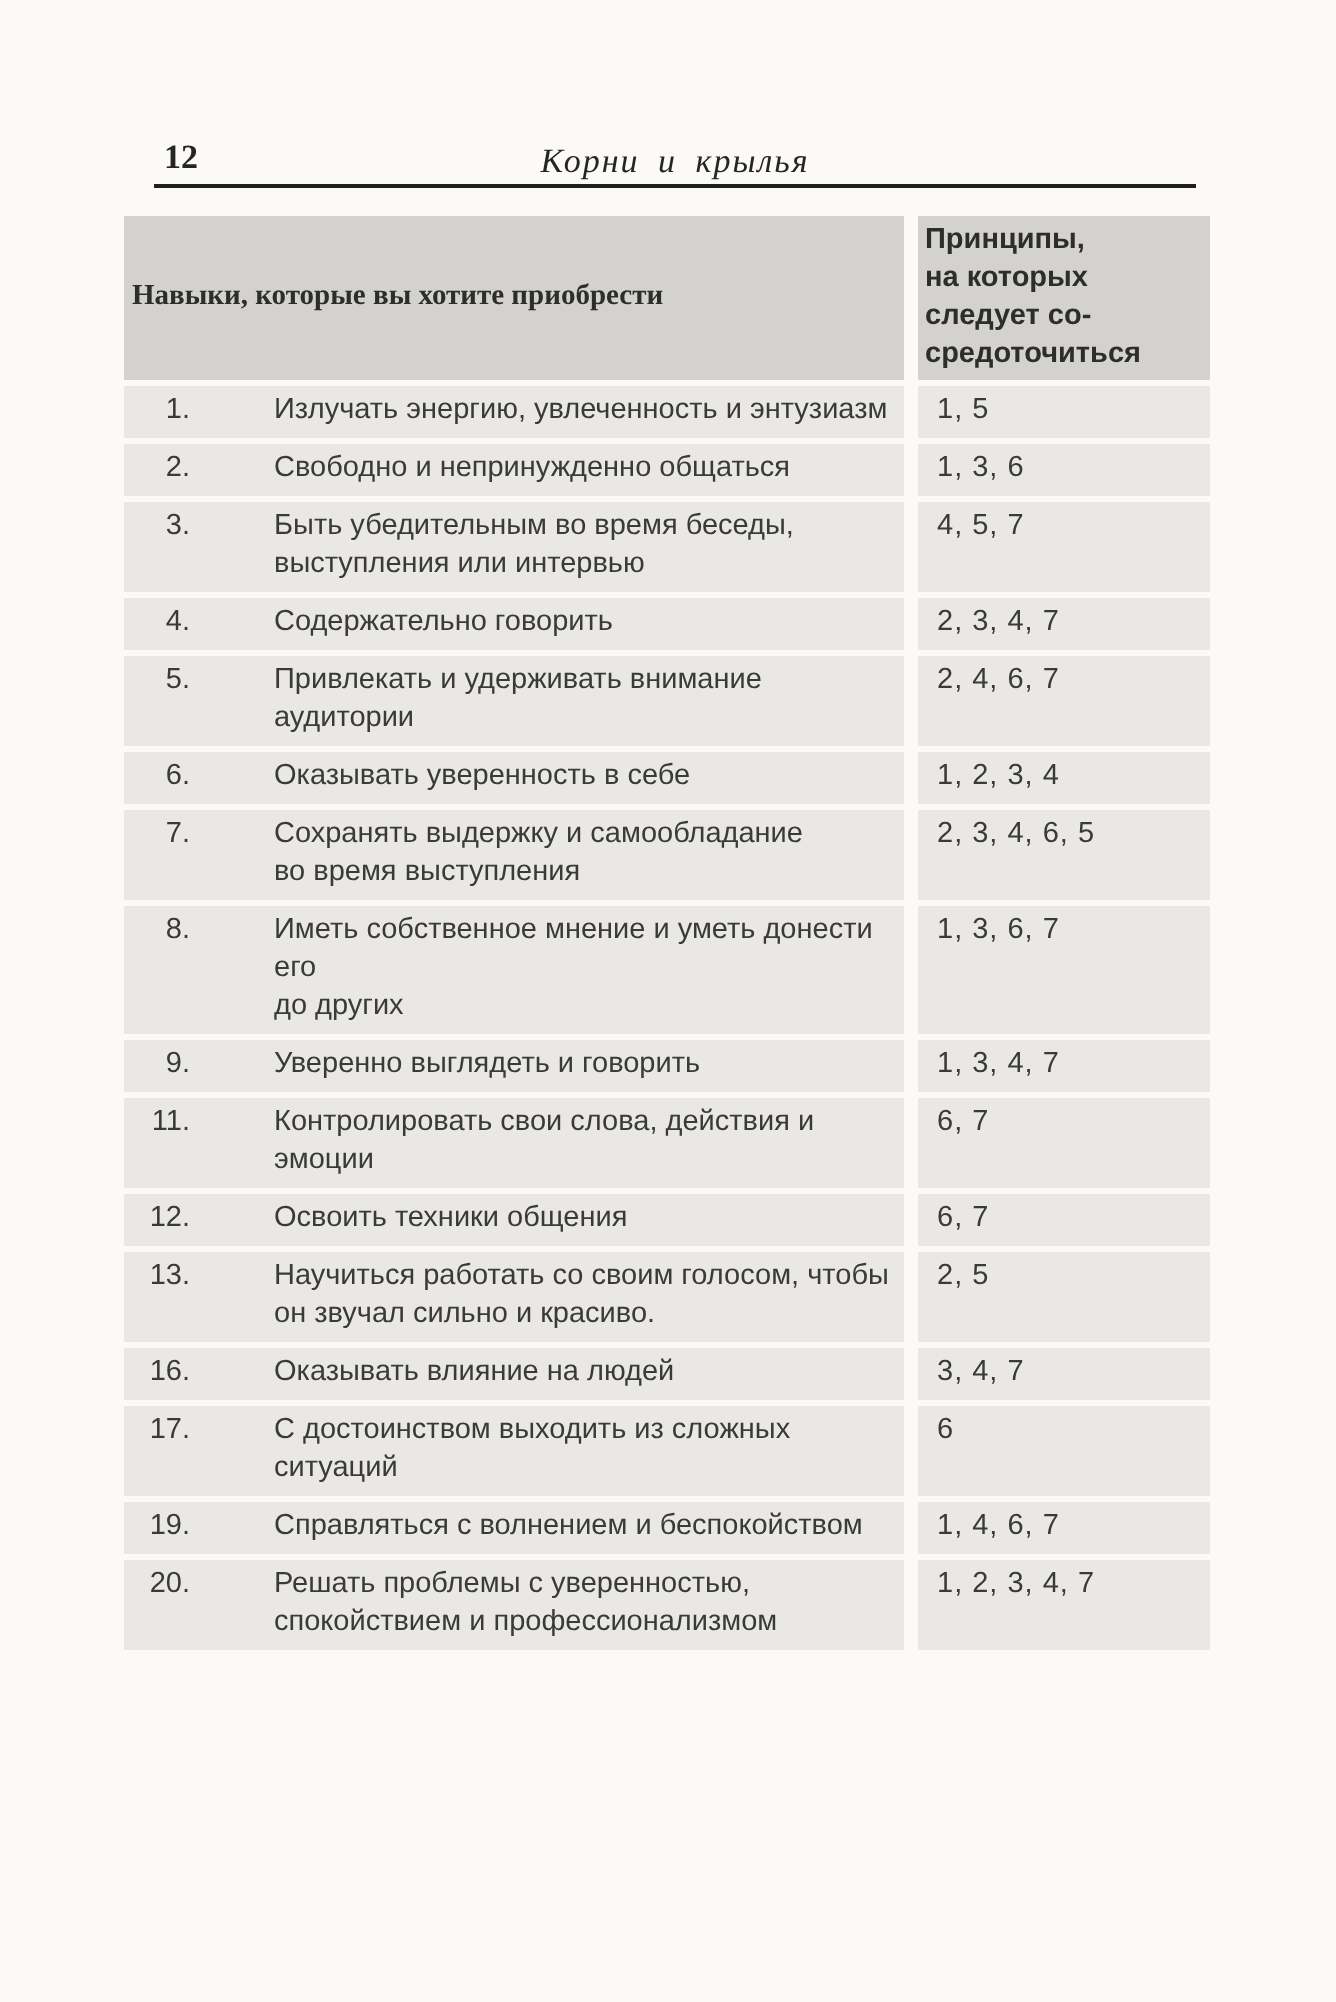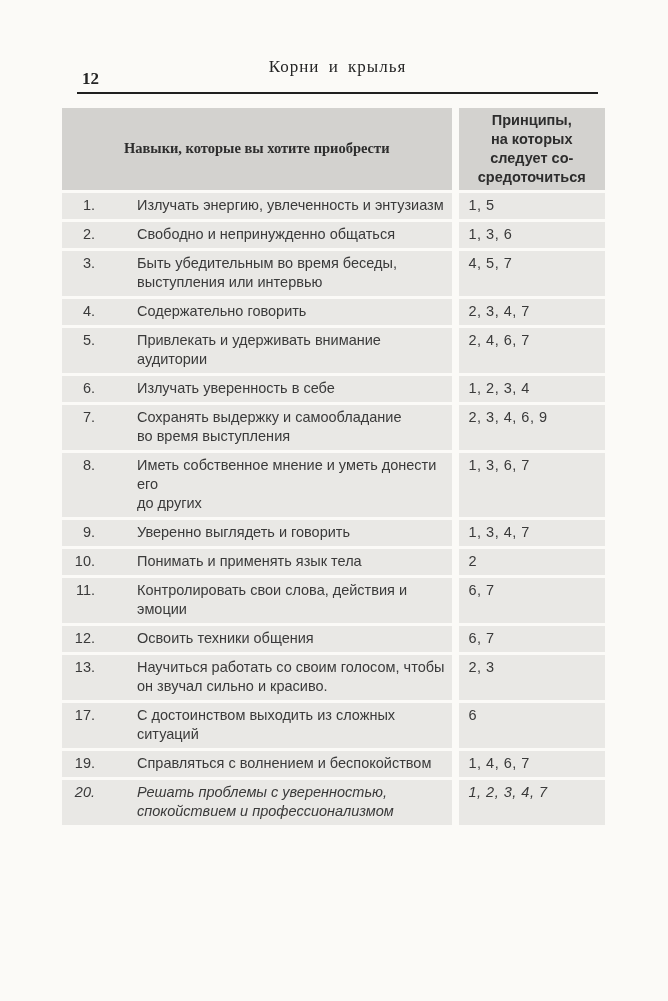--- a/index.html
+++ b/index.html
@@ -31,25 +31,26 @@
     border-bottom:2px solid var(--ink);
     font-family:"Liberation Serif","DejaVu Serif",serif;
     font-size:17px;
     color:#252525;
   }
   .page-number{
     position:absolute;left:5px;bottom:3px;
     font-weight:bold;
   }
   .running-title{
-    position:absolute;left:50%;bottom:15px;
+    position:absolute;left:50%;bottom:1px;
     transform:translateX(-50%);
     letter-spacing:1px;
     word-spacing:4px;
     white-space:nowrap;
+    font-style:italic;
   }
   
   table.skills-table{
     margin:14px 0 0 62px;
     width:543px;
     table-layout:fixed;
     border-collapse:collapse;
   }
   col.c-skill{width:393px;}
   col.c-principles{width:150px;}
@@ -57,21 +58,21 @@
     vertical-align:top;
     border-bottom:3px solid var(--paper);
     font-size:14.5px;
     line-height:19px;
   }
   th{
     background:var(--head-cell);
     color:var(--head-text);
     font-weight:bold;
     vertical-align:middle;
-    text-align:center;
+    text-align:left;
     padding:2px 4px;
     height:83px;
     margin-top:24px;
   }
   th.skills-th{border-right:7px solid var(--paper);font-family:Liberation Serif, serif;}
   th.principles-th{white-space:pre-line;}
   td{background:var(--body-cell);}
   td.skill-cell{
     border-right:7px solid var(--paper);
     padding:3px 4px 4px 6px;
@@ -81,21 +82,21 @@
     letter-spacing:0.5px;
   }
   .skill-line{display:flex;align-items:flex-start;}
   .num{
     flex:0 0 27px;
     text-align:right;
     margin-right:6px;
     white-space:nowrap;
   }
   .skill-text{white-space:pre-line;margin-left:36px;}
-  tr:last-child td{border-bottom:none;font-style:italic;}
+  tr:last-child td{border-bottom:none;}
 </style>
 </head>
 <body>
 
 <div class="page">
 
   <header class="running-head">
     <span class="page-number">12</span>
     <span class="running-title">Корни и крылья</span>
   </header>
@@ -158,34 +159,34 @@
               <span class="num">5.</span>
               <span class="skill-text">Привлекать и удерживать внимание аудитории</span>
             </div>
           </td>
           <td class="principles-cell">2, 4, 6, 7</td>
         </tr>
         <tr>
           <td class="skill-cell">
             <div class="skill-line">
               <span class="num">6.</span>
-              <span class="skill-text">Излучать уверенность в себе</span>
+              <span class="skill-text">Оказывать уверенность в себе</span>
             </div>
           </td>
           <td class="principles-cell">1, 2, 3, 4</td>
         </tr>
         <tr>
           <td class="skill-cell">
             <div class="skill-line">
               <span class="num">7.</span>
               <span class="skill-text">Сохранять выдержку и самообладание
 во время выступления</span>
             </div>
           </td>
-          <td class="principles-cell">2, 3, 4, 6, 9</td>
+          <td class="principles-cell">2, 3, 4, 6, 5</td>
         </tr>
         <tr>
           <td class="skill-cell">
             <div class="skill-line">
               <span class="num">8.</span>
               <span class="skill-text">Иметь собственное мнение и уметь донести его
 до других</span>
             </div>
           </td>
           <td class="principles-cell">1, 3, 6, 7</td>
@@ -195,29 +196,20 @@
             <div class="skill-line">
               <span class="num">9.</span>
               <span class="skill-text">Уверенно выглядеть и говорить</span>
             </div>
           </td>
           <td class="principles-cell">1, 3, 4, 7</td>
         </tr>
         <tr>
           <td class="skill-cell">
             <div class="skill-line">
-              <span class="num">10.</span>
-              <span class="skill-text">Понимать и применять язык тела</span>
-            </div>
-          </td>
-          <td class="principles-cell">2</td>
-        </tr>
-        <tr>
-          <td class="skill-cell">
-            <div class="skill-line">
               <span class="num">11.</span>
               <span class="skill-text">Контролировать свои слова, действия и эмоции</span>
             </div>
           </td>
           <td class="principles-cell">6, 7</td>
         </tr>
         <tr>
           <td class="skill-cell">
             <div class="skill-line">
               <span class="num">12.</span>
@@ -227,21 +219,30 @@
           <td class="principles-cell">6, 7</td>
         </tr>
         <tr>
           <td class="skill-cell">
             <div class="skill-line">
               <span class="num">13.</span>
               <span class="skill-text">Научиться работать со своим голосом, чтобы
 он звучал сильно и красиво.</span>
             </div>
           </td>
-          <td class="principles-cell">2, 3</td>
+          <td class="principles-cell">2, 5</td>
+        </tr>
+        <tr>
+          <td class="skill-cell">
+            <div class="skill-line">
+              <span class="num">16.</span>
+              <span class="skill-text">Оказывать влияние на людей</span>
+            </div>
+          </td>
+          <td class="principles-cell">3, 4, 7</td>
         </tr>
         <tr>
           <td class="skill-cell">
             <div class="skill-line">
               <span class="num">17.</span>
               <span class="skill-text">С достоинством выходить из сложных ситуаций</span>
             </div>
           </td>
           <td class="principles-cell">6</td>
         </tr>

